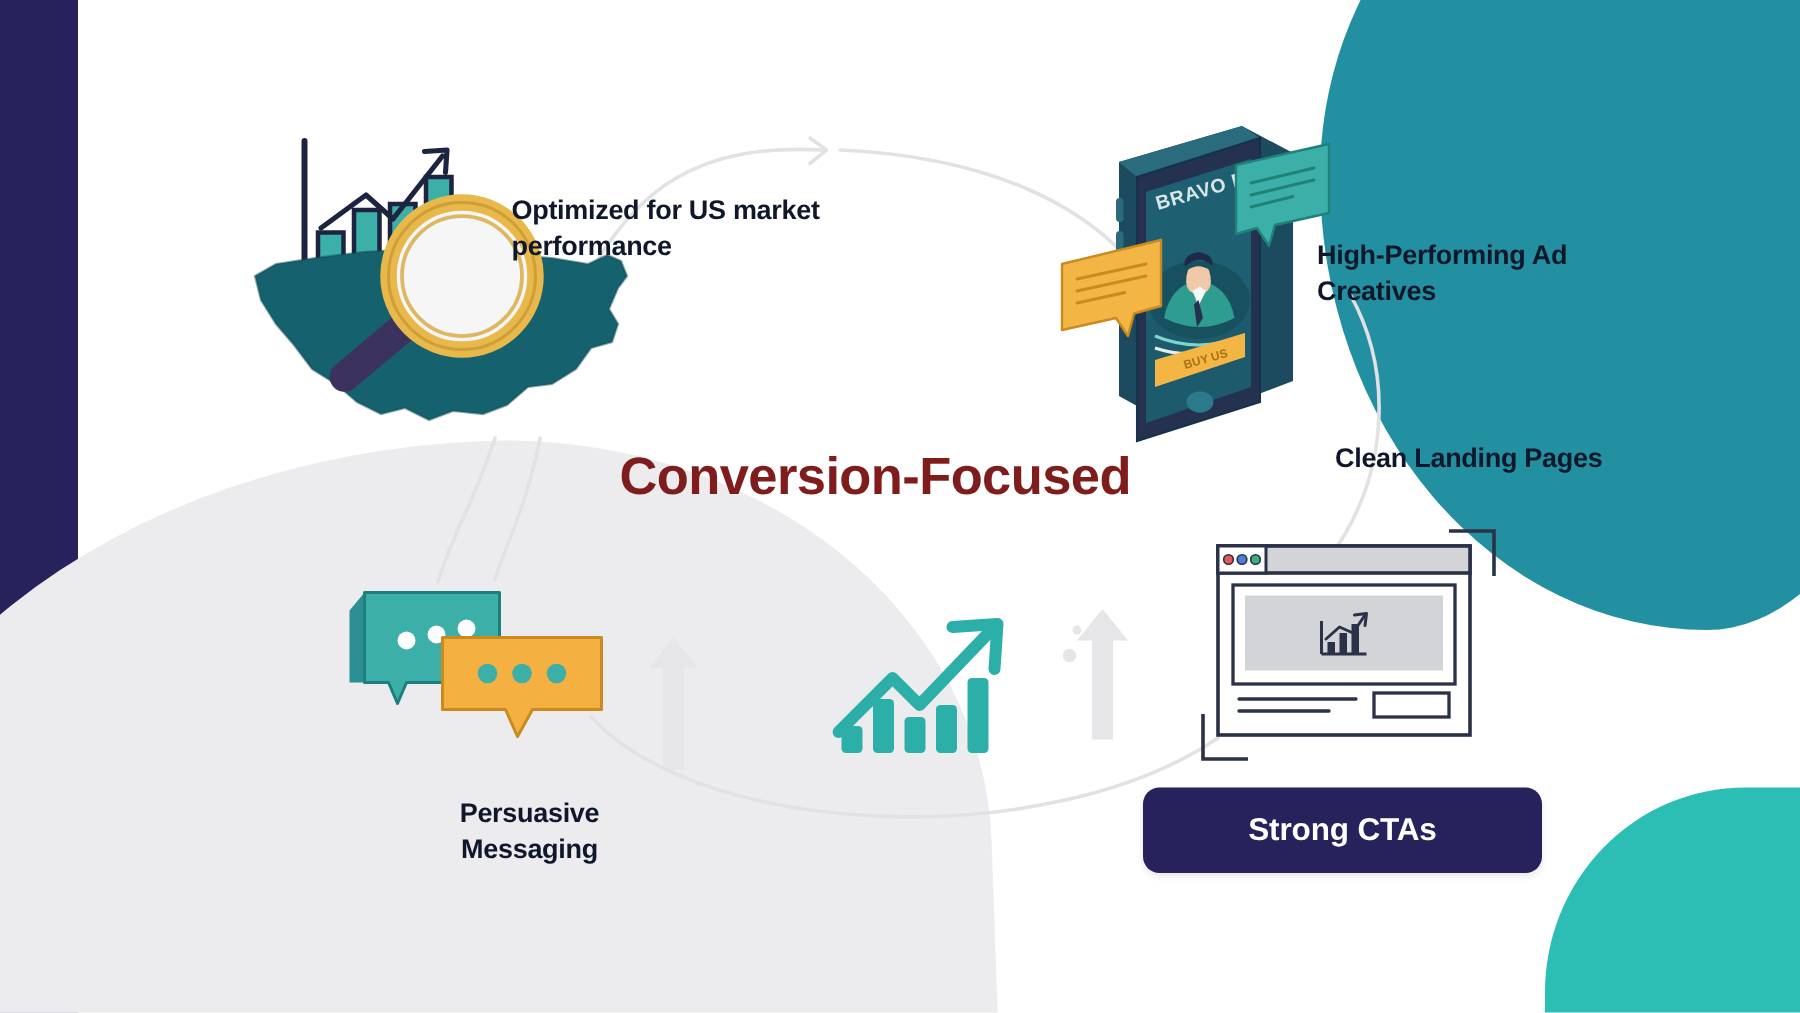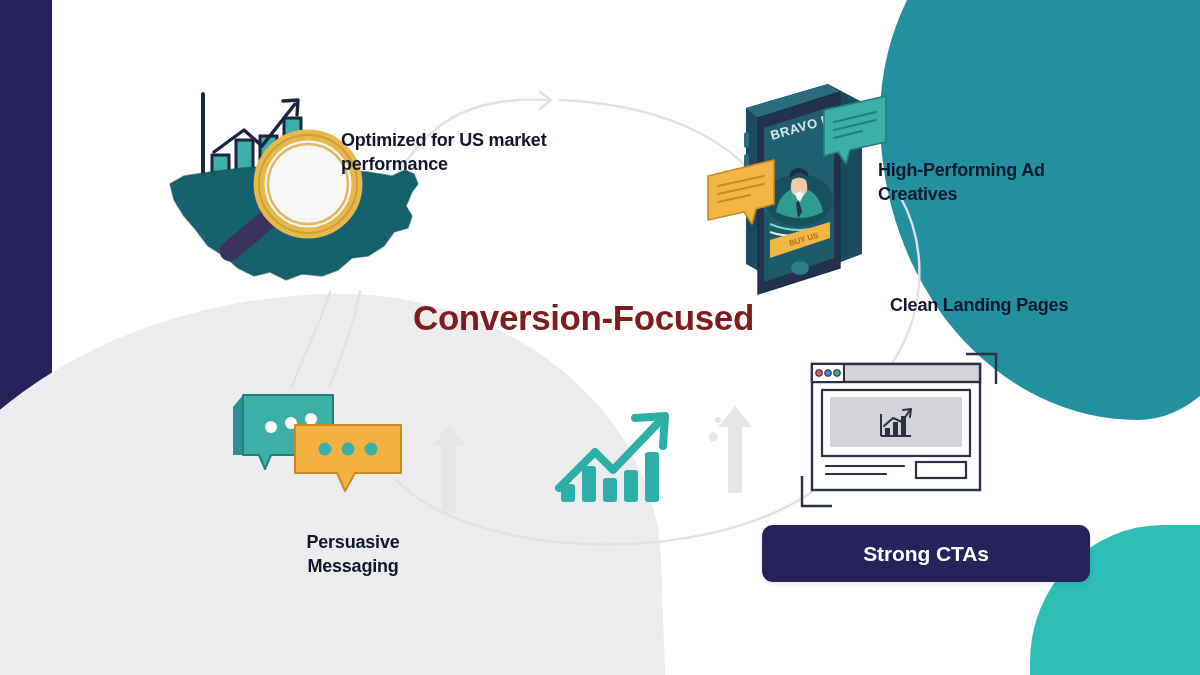--- a/index.html
+++ b/index.html
@@ -72,21 +72,21 @@
   .brand-pos-text {
     position:absolute; left:209px; top:252px;
     font-size:20px; font-weight:bold; color:#F3F6F7;
     letter-spacing:-0.1px;
     text-shadow:0 1px 2px rgba(0,0,0,.22);
   }
 
   
   .cta-btn {
     position:absolute; left:762px; top:525px;
-    width:328px; height:57px;
+    width:266px; height:57px;
     background:#26235C; border-radius:11px;
     display:flex; align-items:center; justify-content:center;
     color:#ffffff; font-size:21px; font-weight:bold;
     letter-spacing:-0.1px;
     box-shadow:0 2px 5px rgba(0,0,0,.10);
     cursor:pointer;
   }
 
   
   .illus { position:absolute; }

